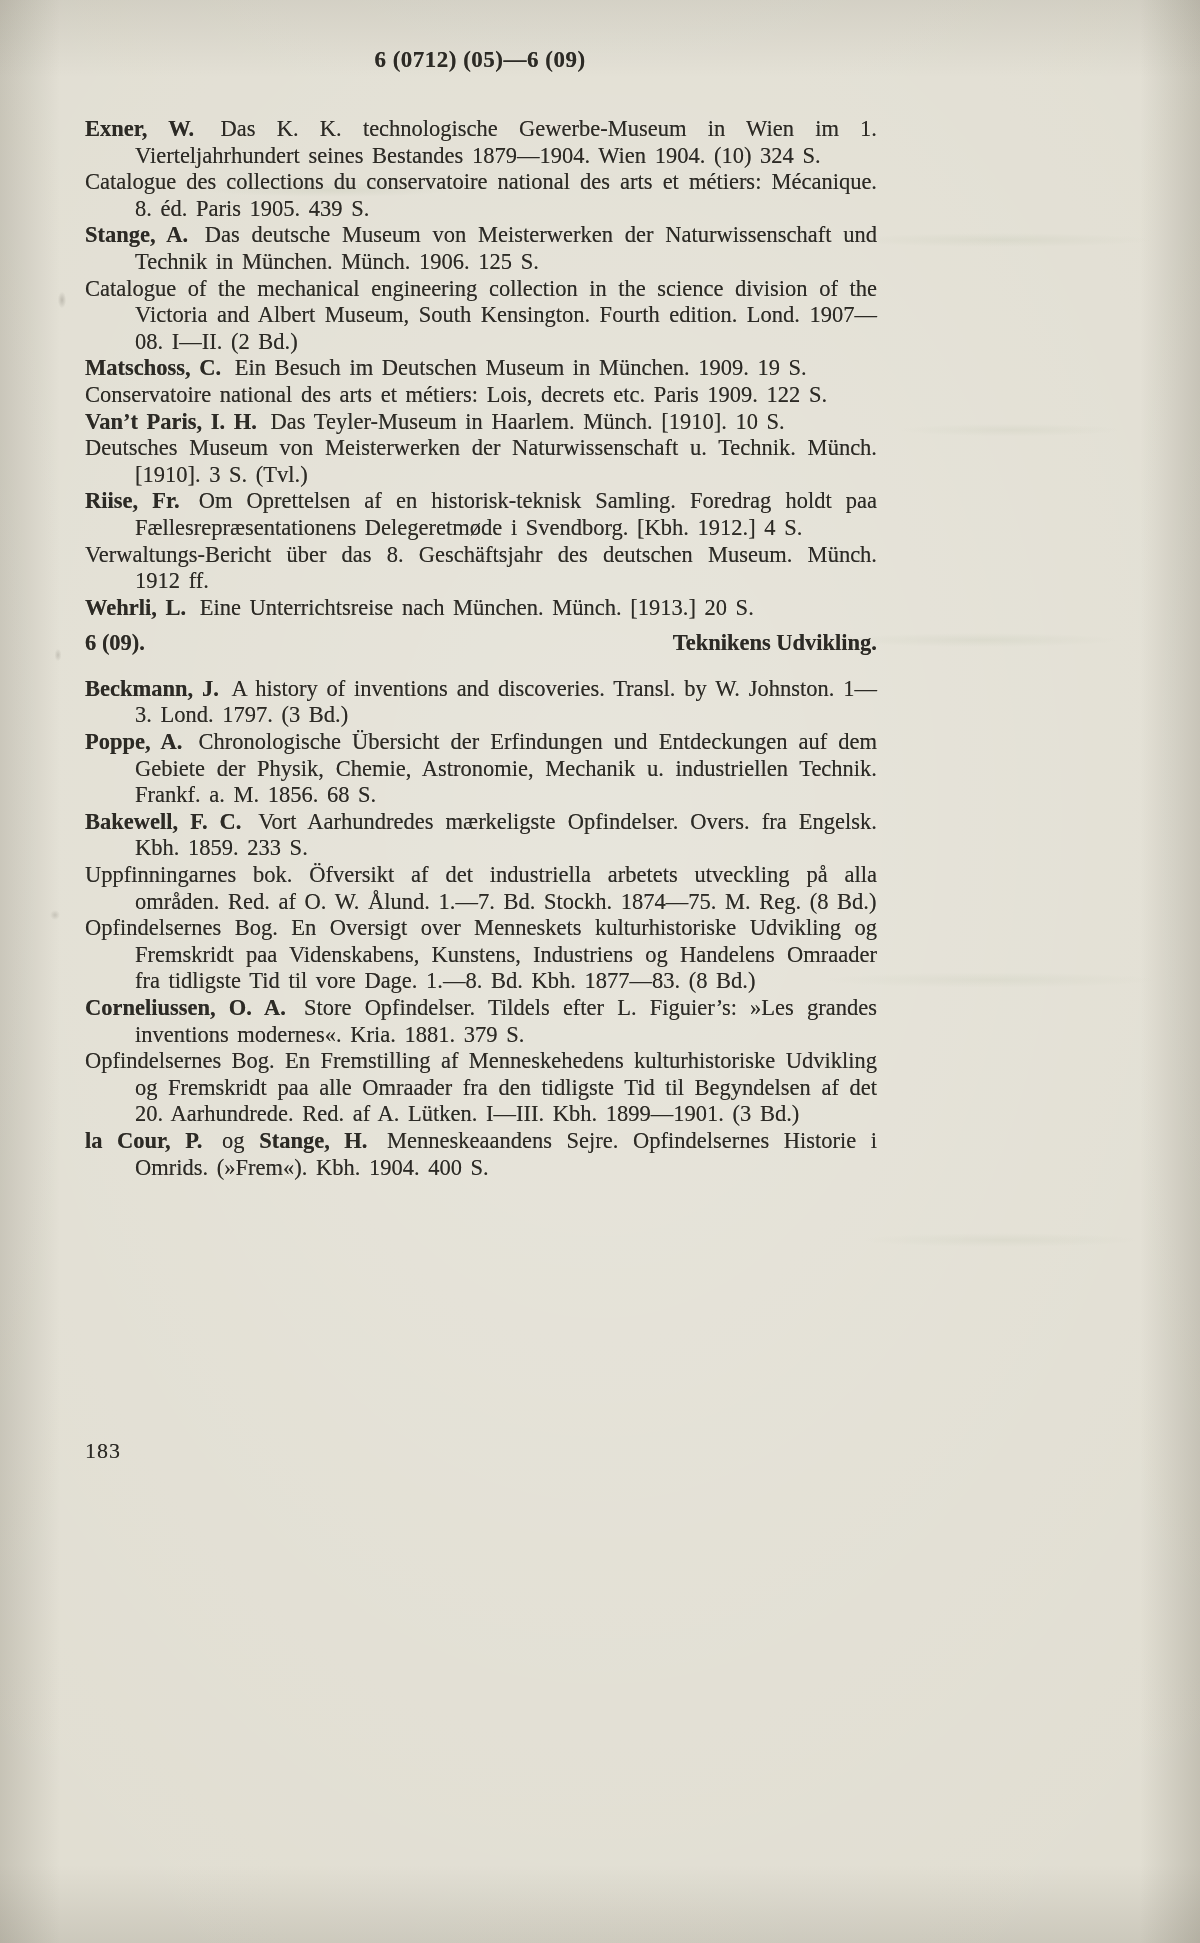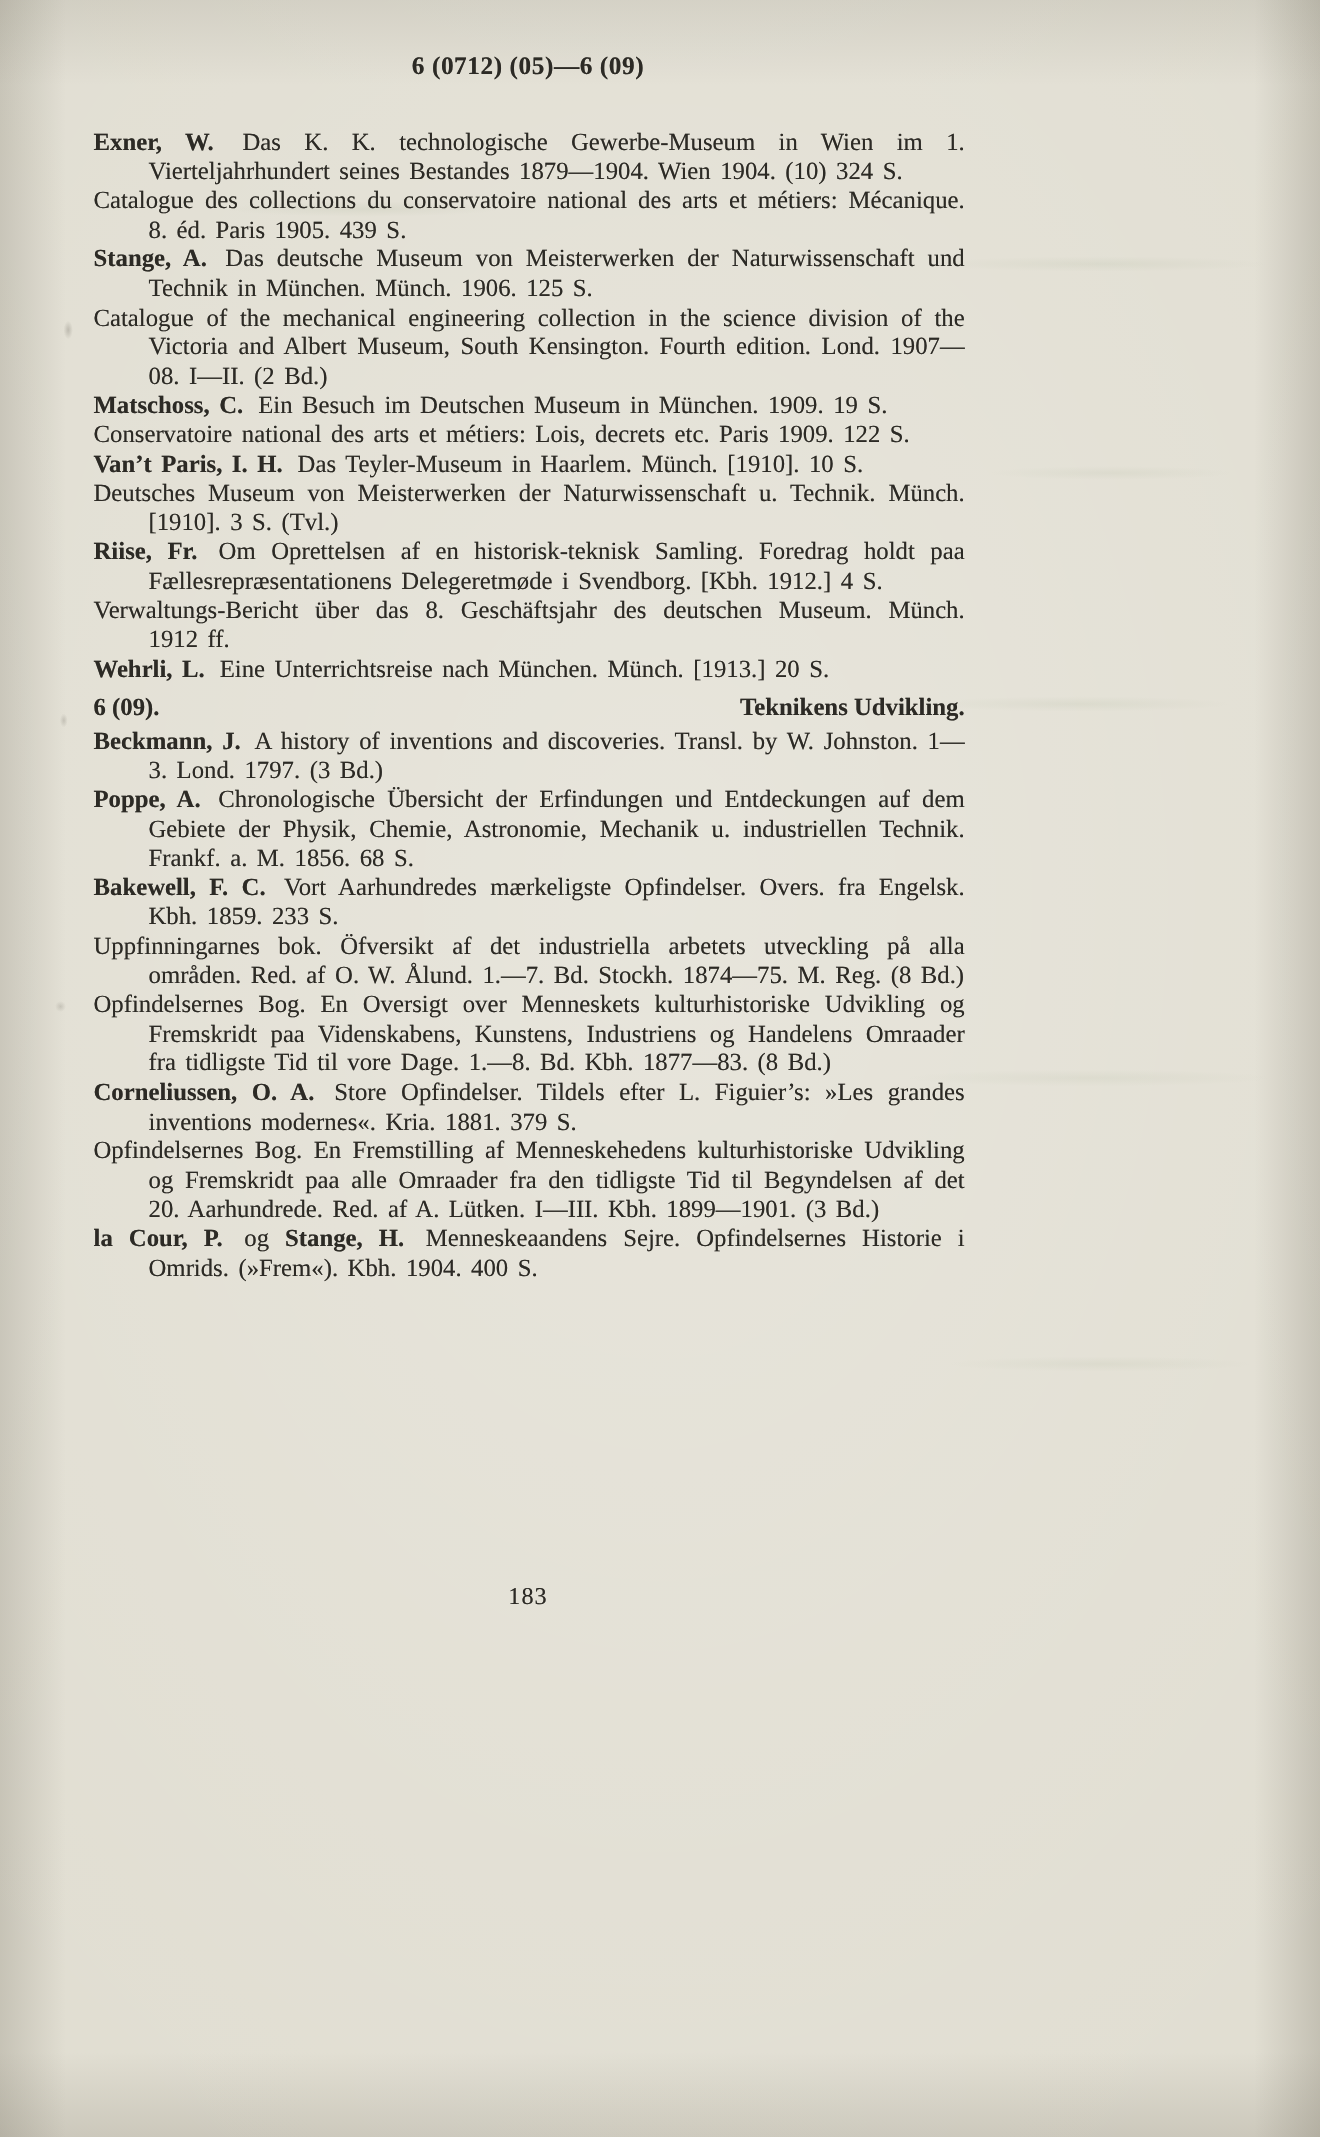--- a/index.html
+++ b/index.html
@@ -54,26 +54,26 @@
     padding-left: 50px;
     text-indent: -50px;
     word-spacing: 3px;
   }
   .entry b { font-weight: bold; margin-right: 5px; }
   .section-row {
     display: flex;
     justify-content: space-between;
     font-weight: bold;
     margin-top: 9px;
-    margin-bottom: 4px;
+    margin-bottom: 19px;
   }
   .page-number {
     position: absolute;
     top: 1438px; left: 85px; width: 790px;
-    text-align: center;
+    text-align: left;
     font-size: 22px;
     letter-spacing: 1px;
     text-shadow: 0 0 0.4px rgba(40,38,32,0.55);
   }
 </style>
 </head>
 <body>
 
 <div class="paper-texture"></div>
 <div class="bleed-through"></div>

